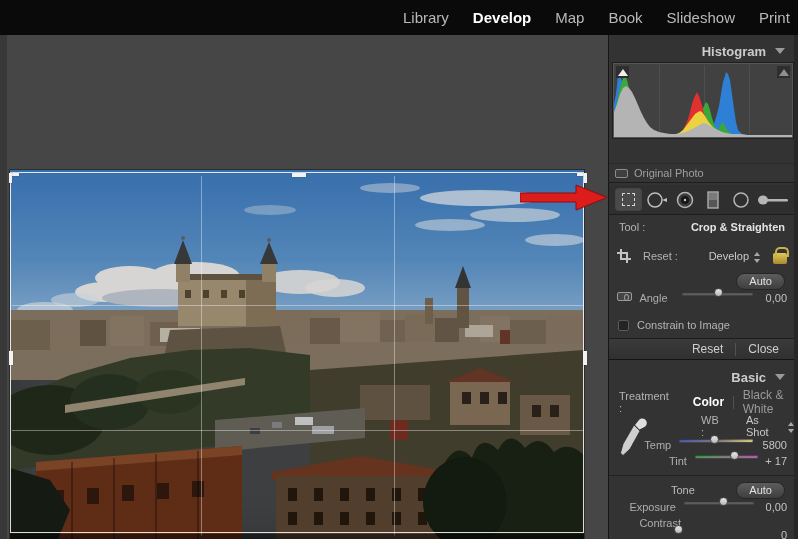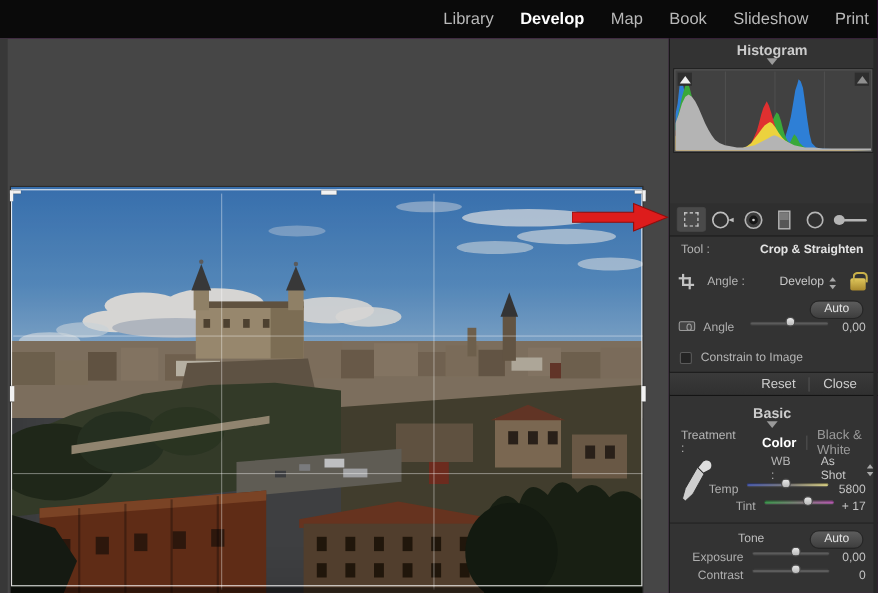--- a/index.html
+++ b/index.html
@@ -40,21 +40,21 @@
   .below-crop-dim { position:absolute; left:0; top:364px; width:574px; height:5px; background:rgba(0,0,0,.5); }
 
   .red-arrow { position:absolute; left:520px; top:149px; }
 
   
   .panel { position:absolute; left:608px; top:35px; width:190px; height:504px; background:#333333;
            border-left:1px solid #161616; font-size:11px; color:#b4b4b4; }
   .panel-scroll { position:absolute; right:0; top:0; width:4px; height:504px; background:#272727; }
   .row { position:absolute; left:0; width:186px; display:flex; align-items:center; }
 
-  .panel-header { font-size:13px; font-weight:bold; color:#cccccc; justify-content:flex-end;flex-direction:column; }
+  .panel-header { font-size:13px; font-weight:bold; color:#cccccc; justify-content:flex-end; }
   .tri-down { width:0; height:0; border-left:5px solid transparent; border-right:5px solid transparent;
               border-top:6px solid #9a9a9a; margin:0 10px 0 9px; }
 
   .hist-box { position:absolute; left:4px; top:28px; width:180px; height:75px; background:#414141;
               border:1px solid #565656; box-shadow:0 0 0 1px #1f1f1f; }
   .hist-grid { position:absolute; top:1px; width:1px; height:71px; background:#4e4e4e; }
   .clip-ind { position:absolute; top:2px; width:13px; height:12px; background:#2e2e2e;
               display:flex; align-items:center; justify-content:center; }
   .clip-tri { width:0; height:0; border-left:5px solid transparent; border-right:5px solid transparent; }
   .clip-l { left:2px; } .clip-l .clip-tri { border-bottom:7px solid #f0f0f0; }
@@ -124,21 +124,21 @@
 
   .wb-row { top:382px; height:18px; padding-left:92px; }
   .temp-row { top:404px; height:16px; padding:0 8px 0 32px; }
   .tint-row { top:420px; height:16px; padding:0 8px 0 52px; }
   .track-temp { background:linear-gradient(to right,#4a5cae,#83807a 55%,#d9d083); }
   .track-tint { background:linear-gradient(to right,#3f9b50,#84807e 52%,#bb5cb6); }
   .dropper { position:absolute; left:8px; top:382px; }
 
   .tone-row { top:446px; height:18px; padding:0 10px 0 62px; justify-content:space-between; }
   .exposure-row { top:466px; height:16px; padding:0 8px 0 18px; }
-  .contrast-row { top:482px; height:16px; padding:0 8px 0 18px; }
+  .contrast-row { top:482px; height:16px; padding:0 8px 0 18px;flex-direction:column; }
 
   .sep { position:absolute; left:0; width:190px; height:1px; background:#222; }
 </style>
 </head>
 <body>
 
 <div id="screen">
 
   <div class="topbar">
     <span class="menu-item">Library</span>
@@ -348,20 +348,24 @@
       </svg>
       <div class="clip-ind clip-l">
           <span class="clip-tri"></span>
         </div>
       <div class="clip-ind clip-r">
           <span class="clip-tri"></span>
         </div>
     </div>
 
 
+    <div class="row origphoto-row">
+      <span class="toggle-glyph"></span>
+      <span>Original Photo</span>
+    </div>
 
     <div class="toolstrip">
       <span class="toolcell selected">
         <span style="width:13px;height:13px;border:1px dashed #d8d8d8;display:inline-block;"></span>
       </span>
       <span class="toolcell">
         <svg width="22" height="18">
           <circle cx="9" cy="9" r="7" fill="none" stroke="#bdbdbd" stroke-width="1.5"></circle>
           <polygon points="16,9 21,7 21,11" fill="#bdbdbd"></polygon>
         </svg>
@@ -392,21 +396,21 @@
       </span>
     </div>
 
     <div class="row tool-row">
       <span>Tool :</span>
       <span class="tool-name">Crop &amp; Straighten</span>
     </div>
 
     <div class="row aspect-row">
       <span class="crop-glyph"></span>
-      <span>Angle :</span>
+      <span>Reset :</span>
       <span style="margin-left:auto;color:#c9c9c9;">Develop</span>
       <span class="updown"></span>
       <span class="lock"></span>
     </div>
 
     <div class="row auto-row">
       <span class="pill-btn">Auto</span>
     </div>
 
     <div class="row angle-row slider-row">

